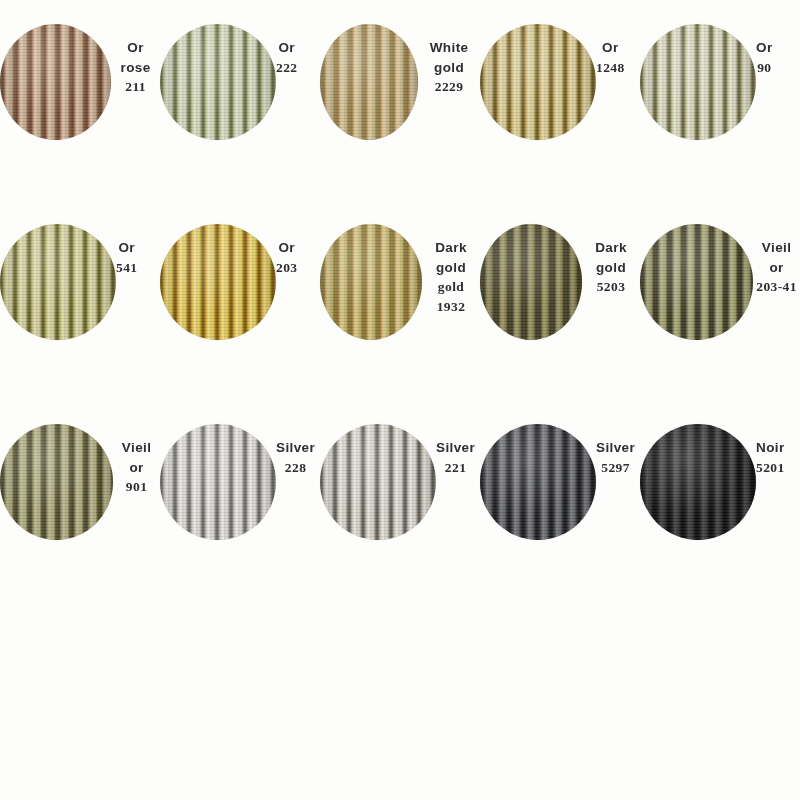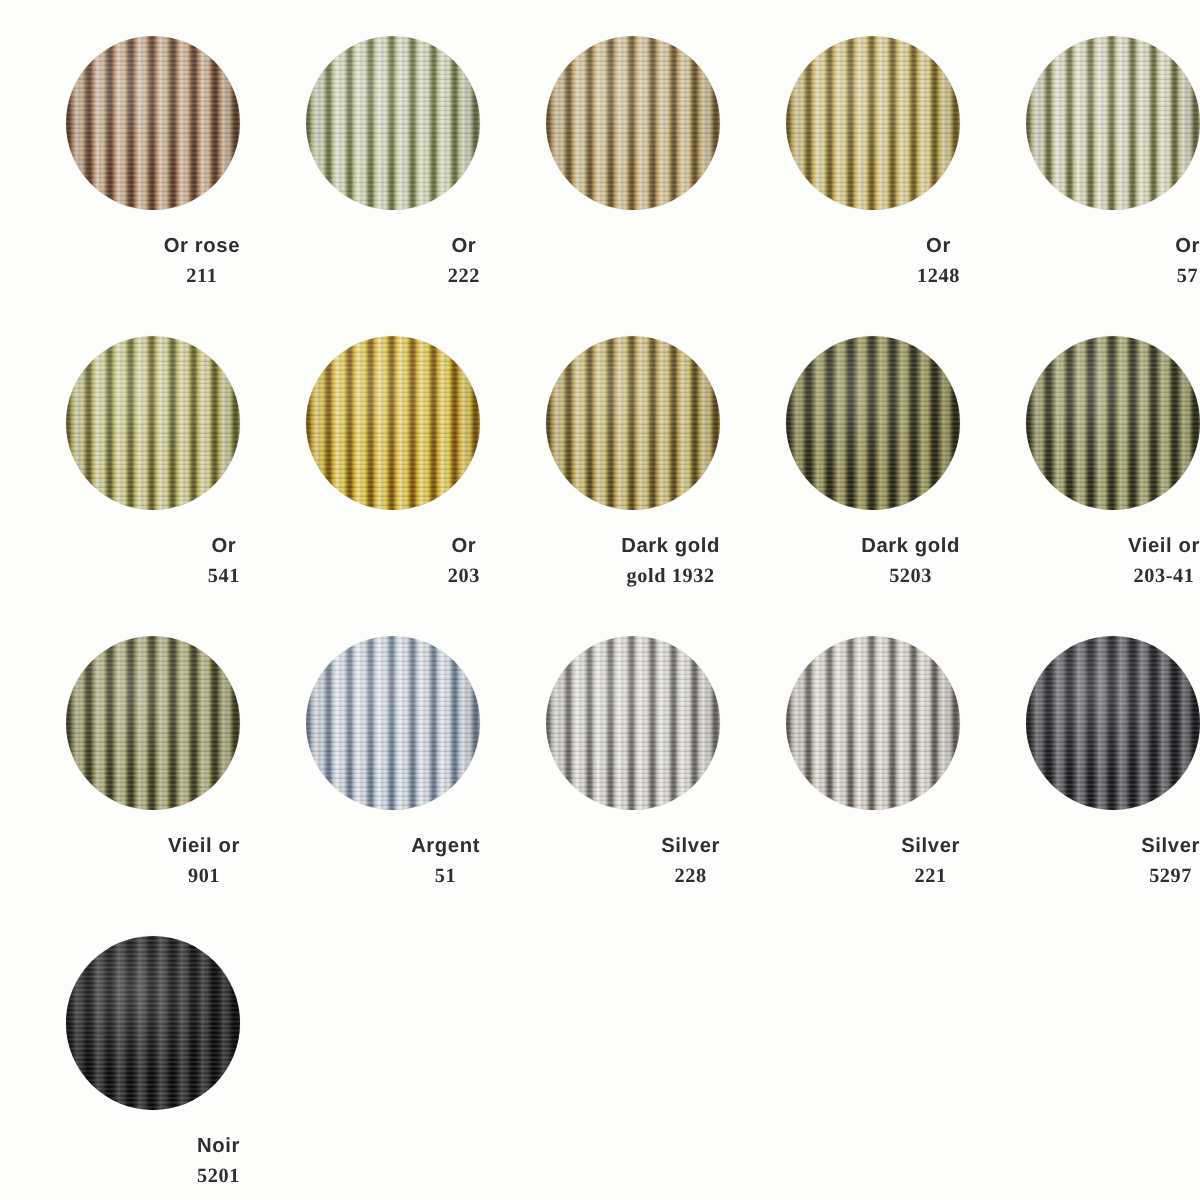--- a/index.html
+++ b/index.html
@@ -22,22 +22,21 @@
     display: grid;
     grid-template-columns: repeat(5, 160px);
     justify-content: center;
     row-gap: 0px;
   }
 
   .swatch-cell {
     width: 160px;
     height: 200px;
     display: flex;
-    flex-direction: column;
-    align-items: flex-end;
+    align-items: flex-start;
     position: relative;
   }
 
   .swatch-disc {
     width: 116px;
     height: 116px;
     border-radius: 50%;
     position: relative;
     overflow: hidden;
     background-color: #cccccc;
@@ -140,20 +139,24 @@
         <span class="swatch-code">222</span>
       </div>
     </div>
     <div class="swatch-cell">
       <div class="swatch-disc" style="background-color: rgb(195, 171, 119); background-image: repeating-linear-gradient(90deg, rgb(125, 106, 60) 0px, rgb(195, 171, 119) 4px, rgb(221, 200, 155) 7px, rgb(195, 171, 119) 11px, rgb(125, 106, 60) 14px);">
         <div class="rib"></div>
         <div class="rib2"></div>
         <div class="weft"></div>
         <div class="shade"></div>
       </div>
+      <div class="swatch-caption">
+        <span class="swatch-name">White gold</span>
+        <span class="swatch-code">2229</span>
+      </div>
     </div>
     <div class="swatch-cell">
       <div class="swatch-disc" style="background-color: rgb(205, 184, 110); background-image: repeating-linear-gradient(90deg, rgb(127, 111, 46) 0px, rgb(205, 184, 110) 4px, rgb(227, 212, 154) 7px, rgb(205, 184, 110) 11px, rgb(127, 111, 46) 14px);">
         <div class="rib"></div>
         <div class="rib2"></div>
         <div class="weft"></div>
         <div class="shade"></div>
       </div>
       <div class="swatch-caption">
         <span class="swatch-name">Or</span>
@@ -162,21 +165,21 @@
     </div>
     <div class="swatch-cell">
       <div class="swatch-disc" style="background-color: rgb(201, 200, 164); background-image: repeating-linear-gradient(90deg, rgb(122, 120, 79) 0px, rgb(201, 200, 164) 4px, rgb(230, 228, 203) 7px, rgb(201, 200, 164) 11px, rgb(122, 120, 79) 14px);">
         <div class="rib"></div>
         <div class="rib2"></div>
         <div class="weft"></div>
         <div class="shade"></div>
       </div>
       <div class="swatch-caption">
         <span class="swatch-name">Or</span>
-        <span class="swatch-code">57</span>
+        <span class="swatch-code">90</span>
       </div>
     </div>
     <div class="swatch-cell">
       <div class="swatch-disc" style="background-color: rgb(192, 189, 116); background-image: repeating-linear-gradient(90deg, rgb(118, 114, 56) 0px, rgb(192, 189, 116) 4px, rgb(221, 217, 164) 7px, rgb(192, 189, 116) 11px, rgb(118, 114, 56) 14px);">
         <div class="rib"></div>
         <div class="rib2"></div>
         <div class="weft"></div>
         <div class="shade"></div>
       </div>
       <div class="swatch-caption">
@@ -235,32 +238,20 @@
     <div class="swatch-cell">
       <div class="swatch-disc" style="background-color: rgb(143, 140, 94); background-image: repeating-linear-gradient(90deg, rgb(74, 72, 41) 0px, rgb(143, 140, 94) 4px, rgb(181, 177, 134) 7px, rgb(143, 140, 94) 11px, rgb(74, 72, 41) 14px);">
         <div class="rib"></div>
         <div class="rib2"></div>
         <div class="weft"></div>
         <div class="shade"></div>
       </div>
       <div class="swatch-caption">
         <span class="swatch-name">Vieil or</span>
         <span class="swatch-code">901</span>
-      </div>
-    </div>
-    <div class="swatch-cell">
-      <div class="swatch-disc" style="background-color: rgb(195, 205, 216); background-image: repeating-linear-gradient(90deg, rgb(127, 140, 156) 0px, rgb(195, 205, 216) 4px, rgb(230, 236, 242) 7px, rgb(195, 205, 216) 11px, rgb(127, 140, 156) 14px);">
-        <div class="rib"></div>
-        <div class="rib2"></div>
-        <div class="weft"></div>
-        <div class="shade"></div>
-      </div>
-      <div class="swatch-caption">
-        <span class="swatch-name">Argent</span>
-        <span class="swatch-code">51</span>
       </div>
     </div>
     <div class="swatch-cell">
       <div class="swatch-disc" style="background-color: rgb(205, 203, 198); background-image: repeating-linear-gradient(90deg, rgb(125, 123, 118) 0px, rgb(205, 203, 198) 4px, rgb(236, 234, 229) 7px, rgb(205, 203, 198) 11px, rgb(125, 123, 118) 14px);">
         <div class="rib"></div>
         <div class="rib2"></div>
         <div class="weft"></div>
         <div class="shade"></div>
       </div>
       <div class="swatch-caption">

